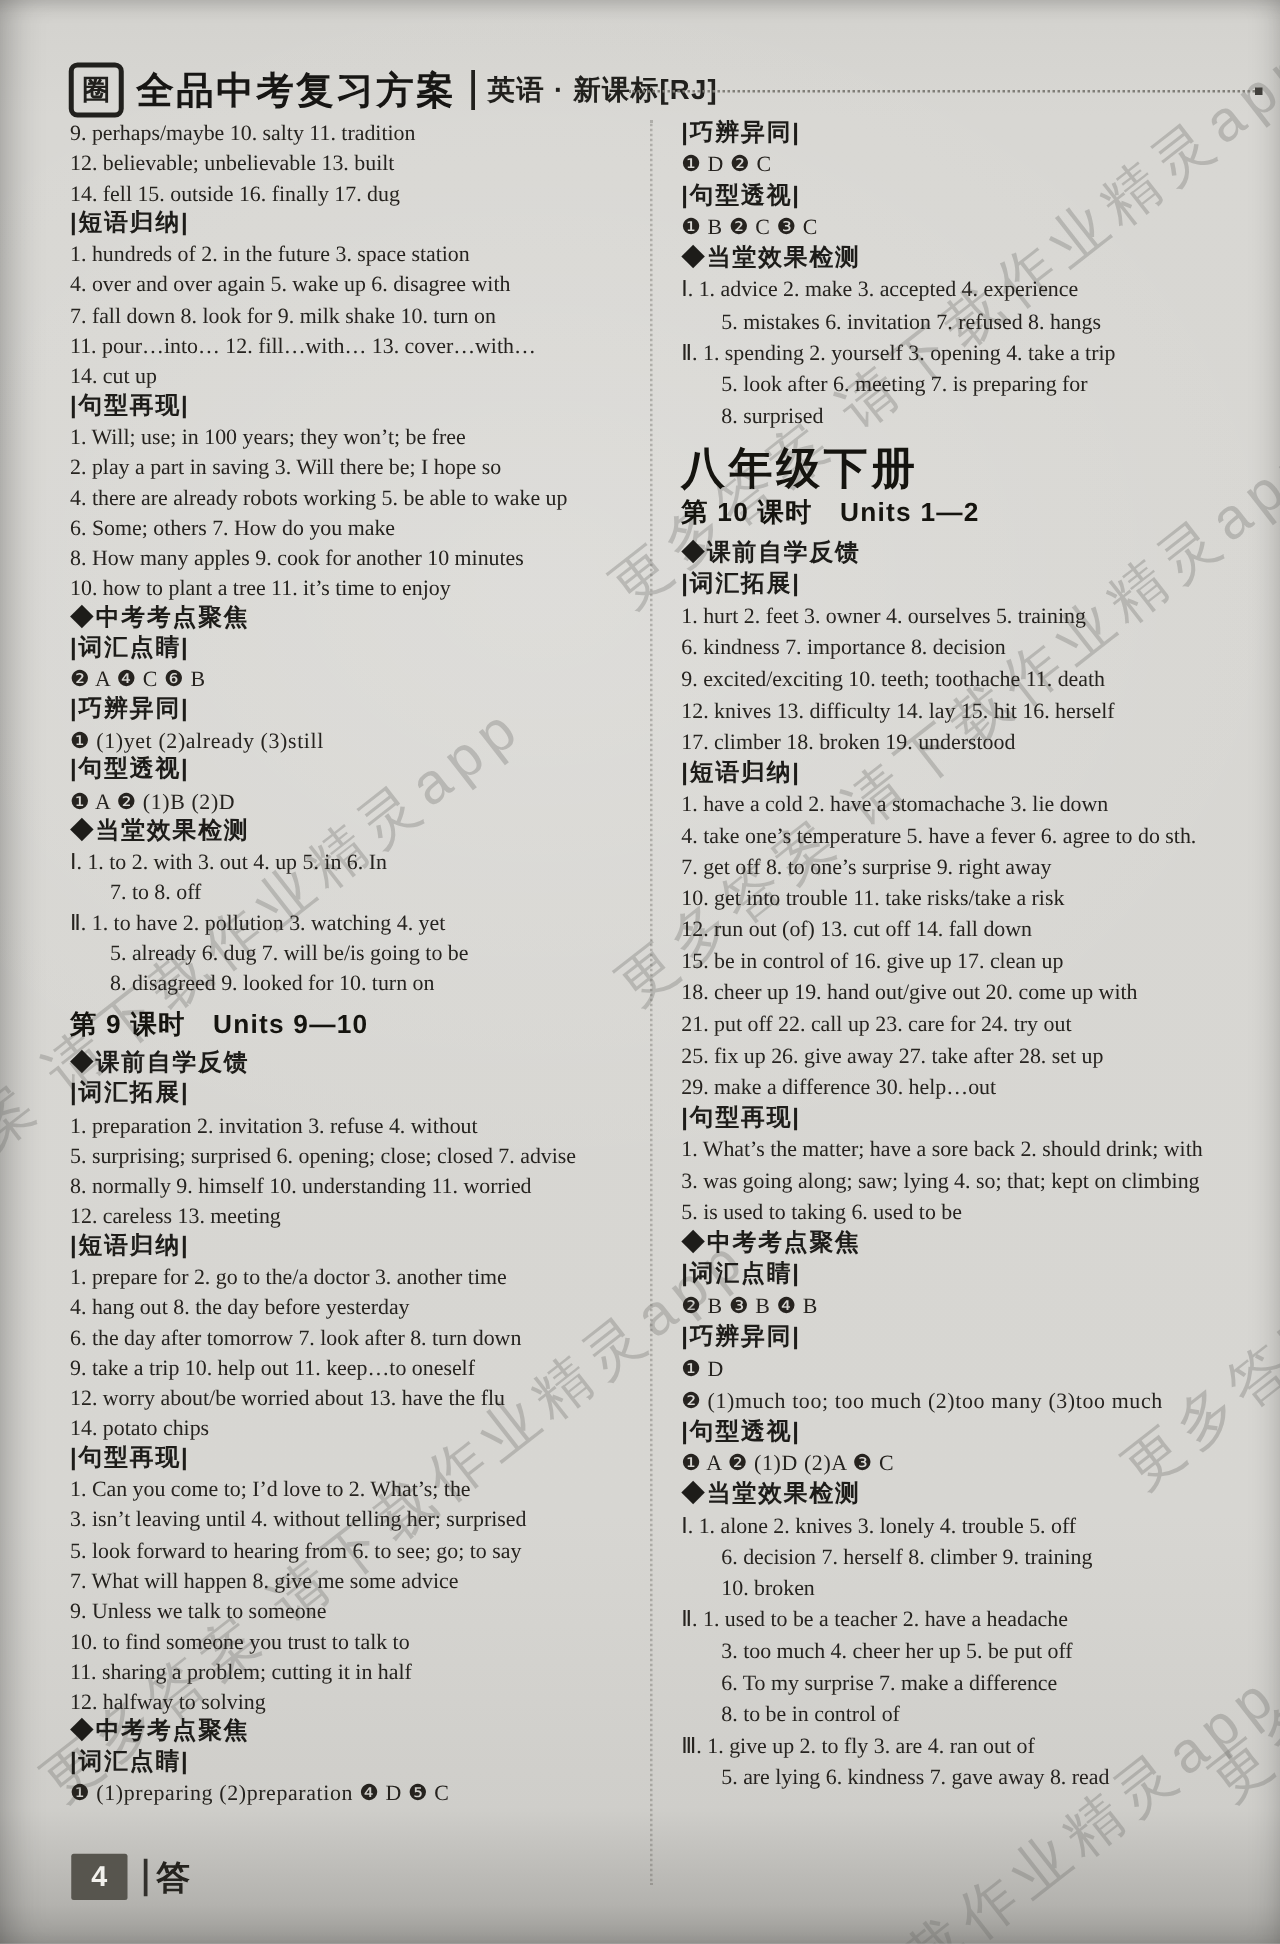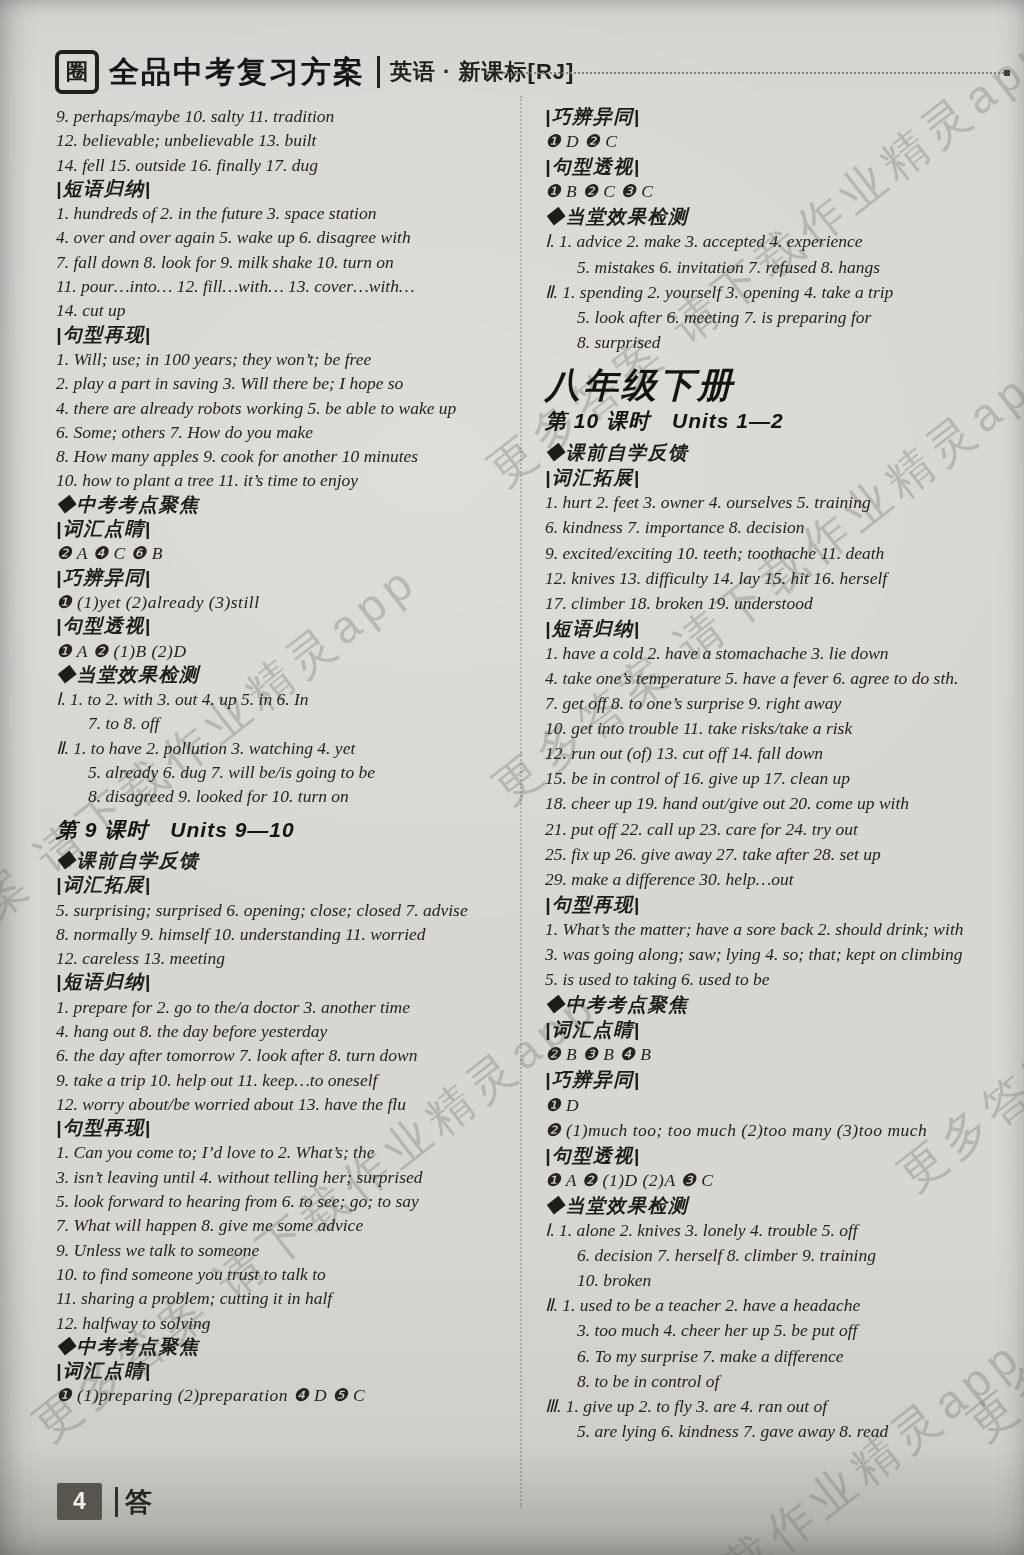--- a/index.html
+++ b/index.html
@@ -23,21 +23,21 @@
     display:flex; align-items:center; justify-content:center;
     font-family:"Liberation Sans", sans-serif; font-weight:700; font-size:22px; color:#21201d;
     margin-right:10px; background:rgba(255,255,255,.06);
   }
   .brand { font-family:"Liberation Sans", sans-serif; font-weight:700; font-size:30px; letter-spacing:2px; color:#171614; }
   .hdr-sep { width:3px; height:32px; background:#21201d; margin:0 10px 0 12px; }
   .subject { font-family:"Liberation Sans", sans-serif; font-weight:700; font-size:22px; letter-spacing:1px; color:#21201d; }
   .toprule { position:absolute; top:72px; left:503px; width:505px; border-top:2px dotted #807e78; }
   .toprule::after { content:""; position:absolute; right:-2px; top:-4px; width:6px; height:6px; background:#413f3b; }
   
-  .col { position:absolute; top:104px;font-style:italic; }
+  .col { position:absolute; top:94px; }
   .col-left  { left:56px;  width:436px; --lh:24.3px; }
   .col-right { left:545px; width:450px; --lh:25.1px; }
   .line { line-height:var(--lh); font-size:17.5px; white-space:nowrap; letter-spacing:0; }
   .t-body-indent { padding-left:32px; }
   .t-label, .t-diamond {
     font-family:"Liberation Sans", sans-serif; font-weight:700; font-size:19px;
     letter-spacing:1.5px; color:#1d1c19;
   }
   .t-circles { font-size:17.5px; letter-spacing:.5px; }
   .t-lesson {
@@ -115,29 +115,31 @@
       <div class="line t-circles">❶ A    ❷ (1)B  (2)D</div>
       <div class="line t-diamond">◆当堂效果检测</div>
       <div class="line t-body">Ⅰ. 1. to  2. with  3. out  4. up  5. in  6. In</div>
       <div class="line t-body-indent">7. to  8. off</div>
       <div class="line t-body">Ⅱ. 1. to have  2. pollution  3. watching  4. yet</div>
       <div class="line t-body-indent">5. already  6. dug  7. will be/is going to be</div>
       <div class="line t-body-indent">8. disagreed  9. looked for  10. turn on</div>
       <div class="line t-lesson">第 9 课时　Units 9—10</div>
       <div class="line t-diamond">◆课前自学反馈</div>
       <div class="line t-label">|词汇拓展|</div>
+      <div class="line t-body">1. preparation  2. invitation  3. refuse  4. without</div>
       <div class="line t-body">5. surprising; surprised  6. opening; close; closed  7. advise</div>
       <div class="line t-body">8. normally  9. himself  10. understanding  11. worried</div>
       <div class="line t-body">12. careless  13. meeting</div>
       <div class="line t-label">|短语归纳|</div>
       <div class="line t-body">1. prepare for  2. go to the/a doctor  3. another time</div>
       <div class="line t-body">4. hang out  8. the day before yesterday</div>
       <div class="line t-body">6. the day after tomorrow  7. look after  8. turn down</div>
       <div class="line t-body">9. take a trip  10. help out  11. keep…to oneself</div>
       <div class="line t-body">12. worry about/be worried about  13. have the flu</div>
+      <div class="line t-body">14. potato chips</div>
       <div class="line t-label">|句型再现|</div>
       <div class="line t-body">1. Can you come to; I’d love to  2. What’s; the</div>
       <div class="line t-body">3. isn’t leaving until  4. without telling her; surprised</div>
       <div class="line t-body">5. look forward to hearing from  6. to see; go; to say</div>
       <div class="line t-body">7. What will happen  8. give me some advice</div>
       <div class="line t-body">9. Unless we talk to someone</div>
       <div class="line t-body">10. to find someone you trust to talk to</div>
       <div class="line t-body">11. sharing a problem; cutting it in half</div>
       <div class="line t-body">12. halfway to solving</div>
       <div class="line t-diamond">◆中考考点聚焦</div>

